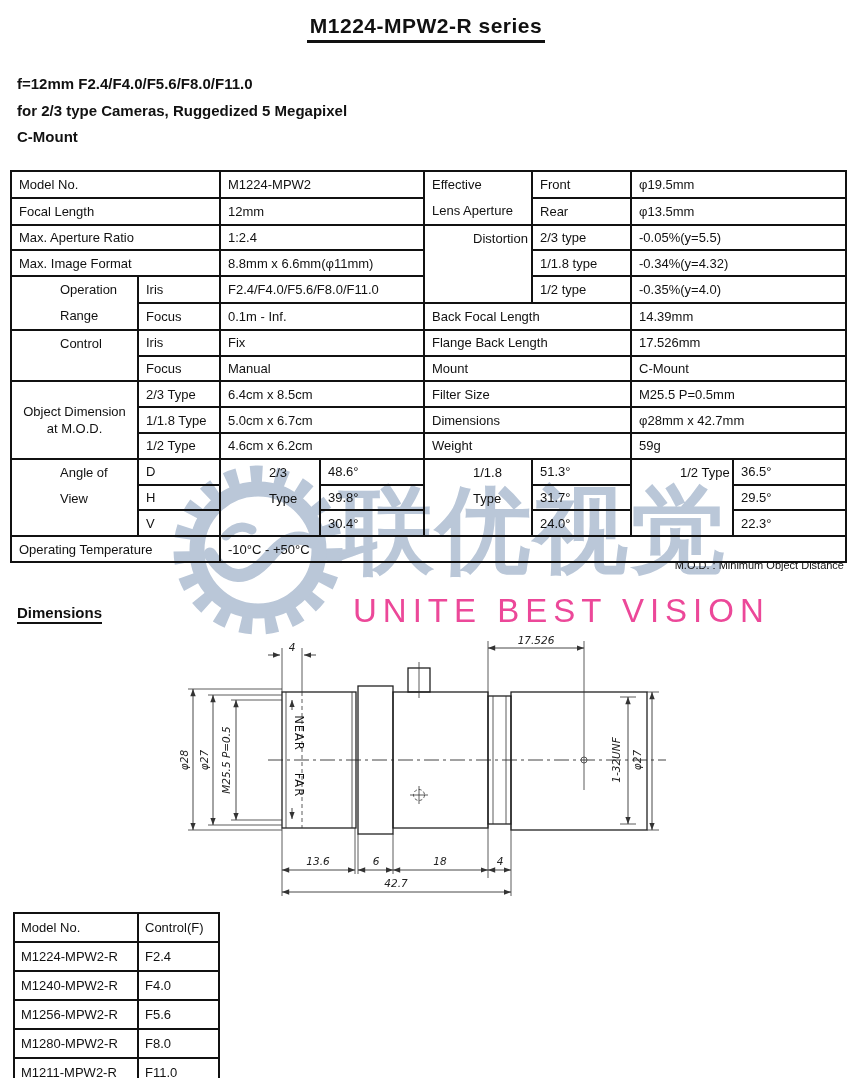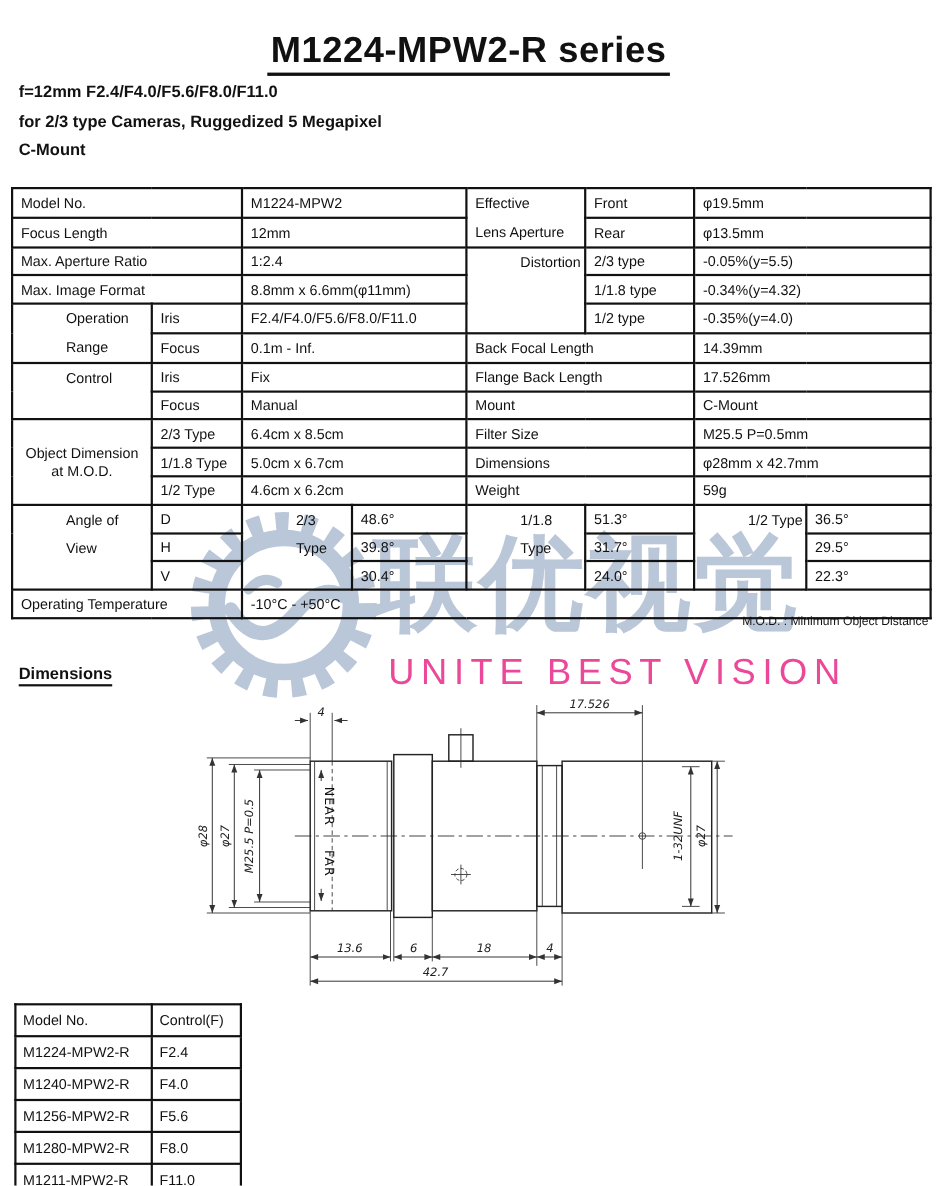--- a/index.html
+++ b/index.html
@@ -8,21 +8,21 @@
   
   .wm{position:absolute;left:16px;top:0;width:100%;height:100%;z-index:0;margin-left:17px;}
   .wm-cn{position:absolute;left:306px;top:468px;font-size:95px;font-weight:700;
          color:#bac7d8;letter-spacing:2px;white-space:nowrap;font-family:"DejaVu Sans",sans-serif;}
   .wm-en{position:absolute;left:320px;top:592px;font-size:33px;font-weight:400;
          color:#ec4899;letter-spacing:6px;white-space:nowrap;}
   .wm-gear{position:absolute;left:133px;top:458px;}
   
   .layer{position:absolute;left:0;top:0;width:100%;height:100%;z-index:1;}
   .title-wrap{position:absolute;left:0;top:10px;width:100%;text-align:center;}
-  .title-wrap h1{display:inline-block;margin:16px;font-size:33px;font-weight:700;
+  .title-wrap h1{display:inline-block;margin:4px;font-size:21px;font-weight:700;
                  letter-spacing:0.5px;border-bottom:3px solid #111;padding:0 3px 2px 3px;}
   .subtitle{position:absolute;left:17px;top:71px;font-size:15px;font-weight:700;line-height:26.5px;}
   
   table.spec{position:absolute;left:10px;top:170px;width:835px;border-collapse:collapse;
              table-layout:fixed;background:transparent;}
   table.spec td{border:2px solid #111;font-size:13px;padding:0 2px 0 7px;vertical-align:middle;
                 overflow:hidden;background:transparent;}
   table.spec tr{height:25.8px;}
   table.spec td.top{vertical-align:top;line-height:25.8px;padding-left:48px;}
   table.spec td.mid2{white-space:pre-line;line-height:25.8px;}
@@ -86,21 +86,21 @@
       <tbody>
           <tr>
             <td colspan="2">Model No.</td>
             <td colspan="2">M1224-MPW2</td>
             <td rowspan="2" class="mid2">Effective
 Lens Aperture</td>
             <td>Front</td>
             <td colspan="2">φ19.5mm</td>
           </tr>
           <tr>
-            <td colspan="2">Focus Length</td>
+            <td colspan="2">Focal Length</td>
             <td colspan="2">12mm</td>
             <td>Rear</td>
             <td colspan="2">φ13.5mm</td>
           </tr>
           <tr>
             <td colspan="2">Max. Aperture Ratio</td>
             <td colspan="2">1:2.4</td>
             <td rowspan="3" class="top">Distortion</td>
             <td>2/3 type</td>
             <td colspan="2">-0.05%(y=5.5)</td>

